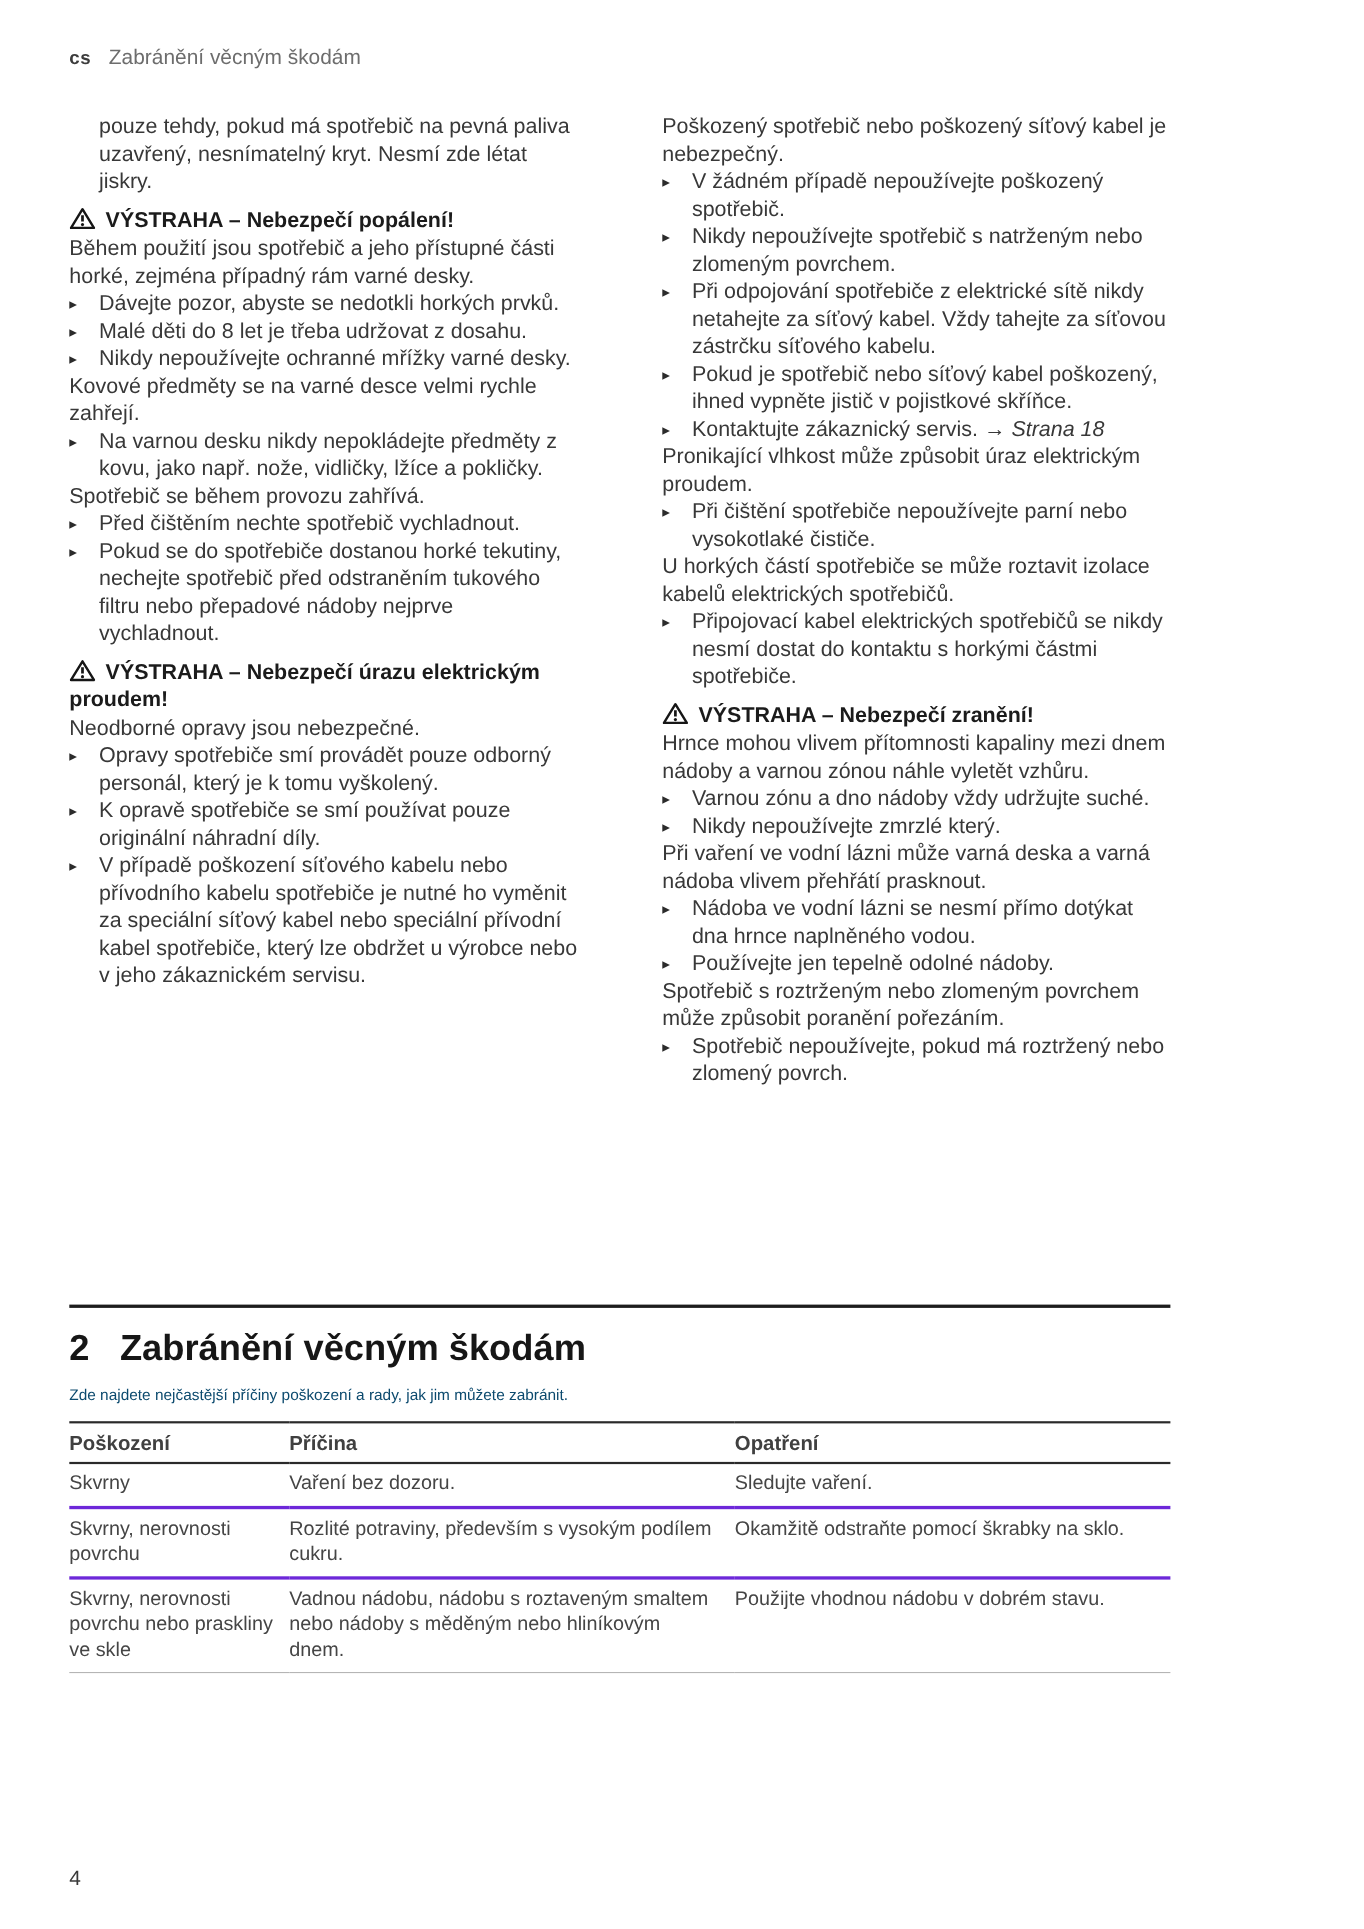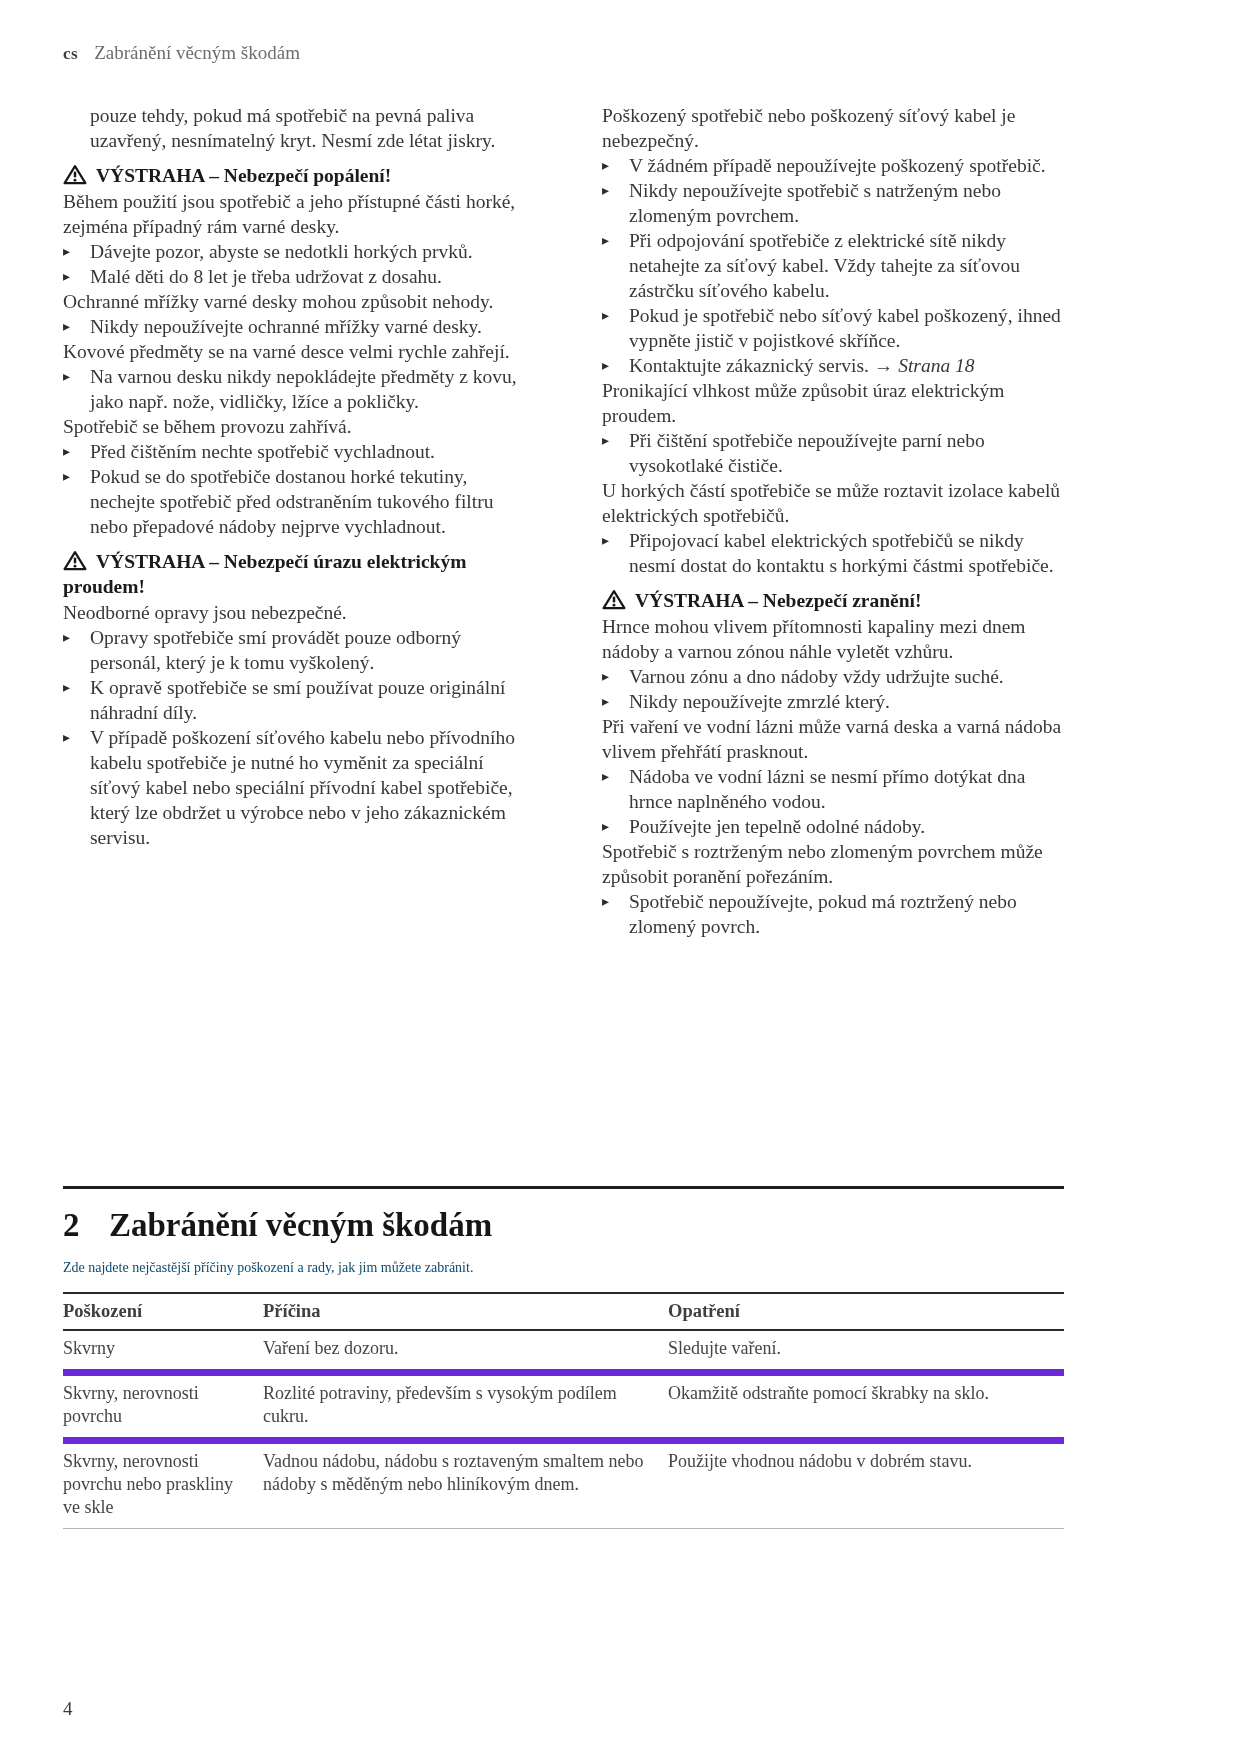--- a/index.html
+++ b/index.html
@@ -8,21 +8,20 @@
     background: #ffffff;
     -webkit-font-smoothing: antialiased;
   }
   .page {
     position: relative;
     width: 1236px;
     height: 1754px;
     background: #ffffff;
     color: #3a3a3a;
     overflow: hidden;
-    font-family: Liberation Serif, serif;
   }
 
   
   .doc-header {
     position: absolute;
     top: 42px;
     left: 63px;
     display: flex;
     align-items: baseline;
     gap: 16px;
@@ -106,21 +105,21 @@
     text-align: left;
     font-weight: bold;
     color: #404040;
     font-size: 18.5px;
     border-top: 2px solid #2a2a2a;
     border-bottom: 2px solid #2a2a2a;
     padding: 6px 14px 6px 0;
   }
   table.damage-table td {
     vertical-align: top;
-    border-bottom: 7px solid #6d28d9;
+    border-bottom: 3px solid #6d28d9;
     padding: 6px 14px 9px 0;
   }
   table.damage-table tr:last-child td { border-bottom: 1px solid #b5b5b5; margin-left: 48px; }
 
   .page-num {
     position: absolute;
     left: 63px;
     bottom: 34px;
     font-size: 19px;
     color: #3a3a3a;
@@ -146,21 +145,20 @@
             </svg></span><span>VÝSTRAHA – Nebezpečí popálení!</span></p>
         <p class="para">Během použití jsou spotřebič a jeho přístupné části horké, zejména případný rám varné desky.</p>
         <div class="bullet">
           <span class="marker">▸</span>
           <span class="btext">Dávejte pozor, abyste se nedotkli horkých prvků.</span>
         </div>
         <div class="bullet">
           <span class="marker">▸</span>
           <span class="btext">Malé děti do 8 let je třeba udržovat z dosahu.</span>
         </div>
-        <p class="para">Ochranné mřížky varné desky mohou způsobit nehody.</p>
         <div class="bullet">
           <span class="marker">▸</span>
           <span class="btext">Nikdy nepoužívejte ochranné mřížky varné desky.</span>
         </div>
         <p class="para">Kovové předměty se na varné desce velmi rychle zahřejí.</p>
         <div class="bullet">
           <span class="marker">▸</span>
           <span class="btext">Na varnou desku nikdy nepokládejte předměty z kovu, jako např. nože, vidličky, lžíce a pokličky.</span>
         </div>
         <p class="para">Spotřebič se během provozu zahřívá.</p>

